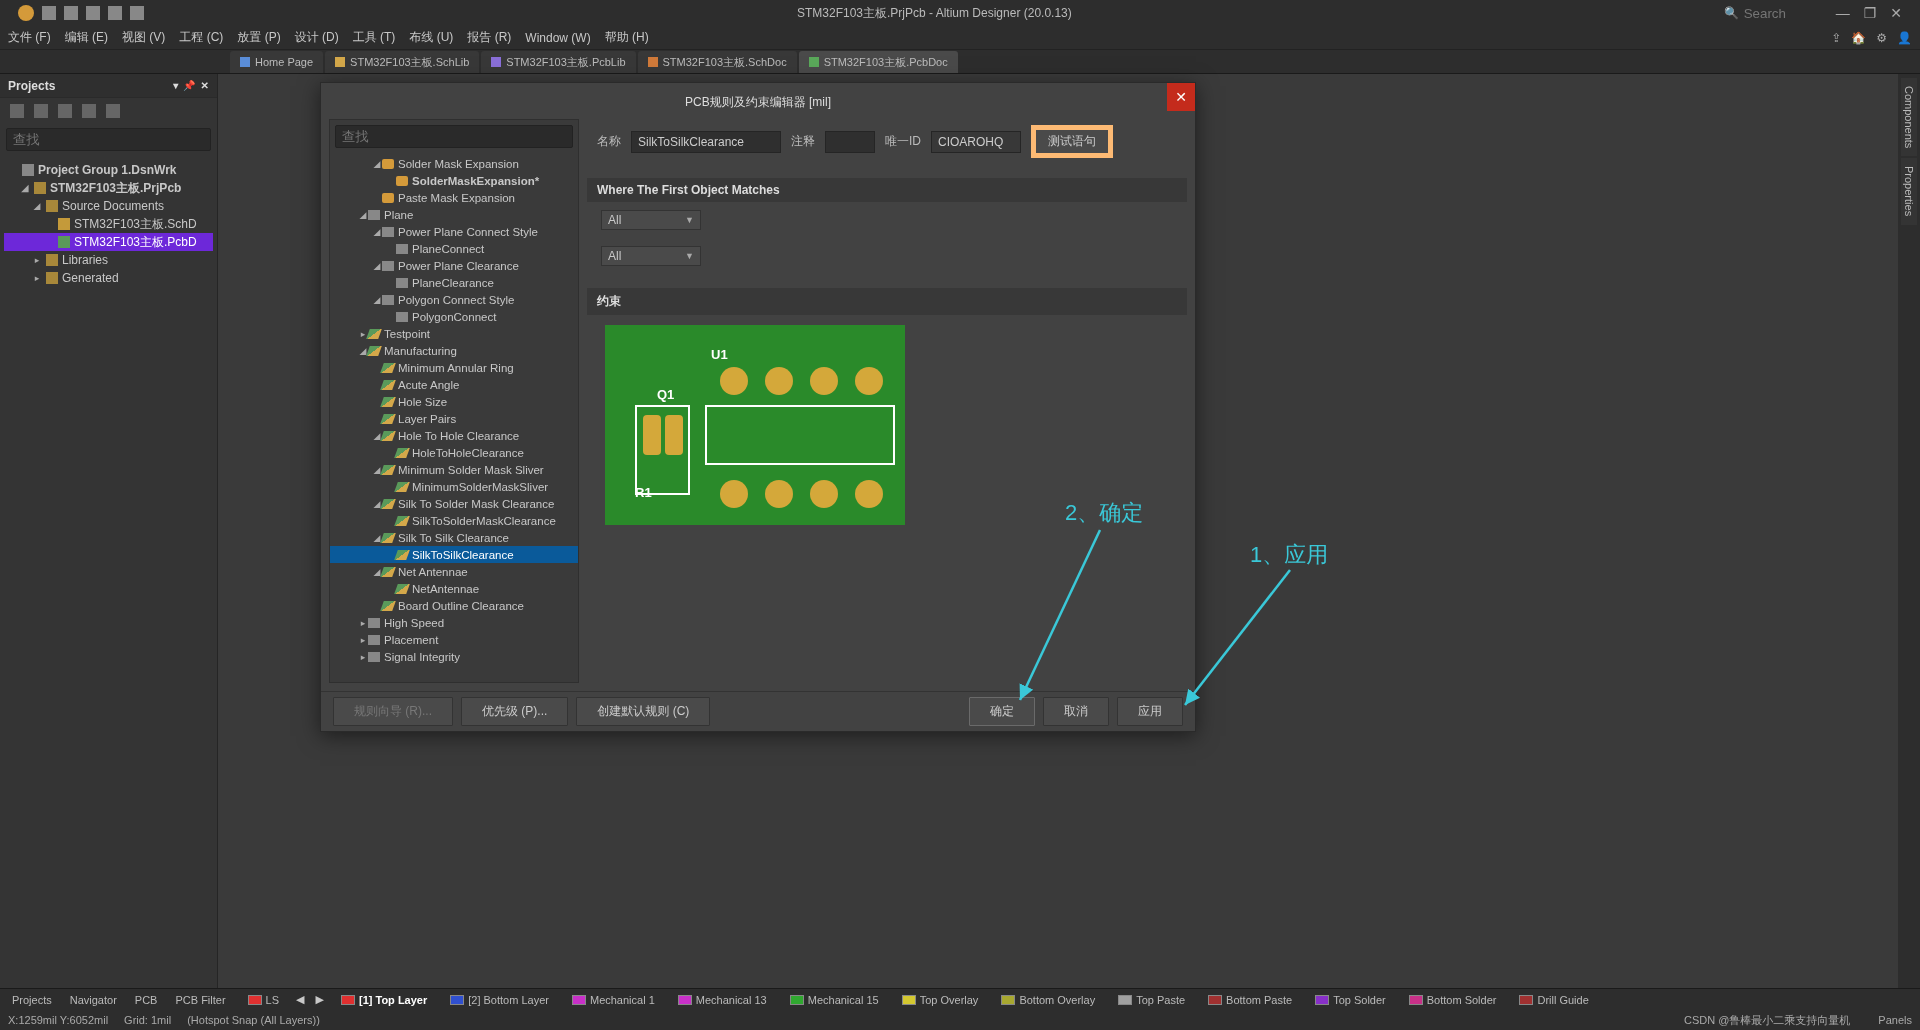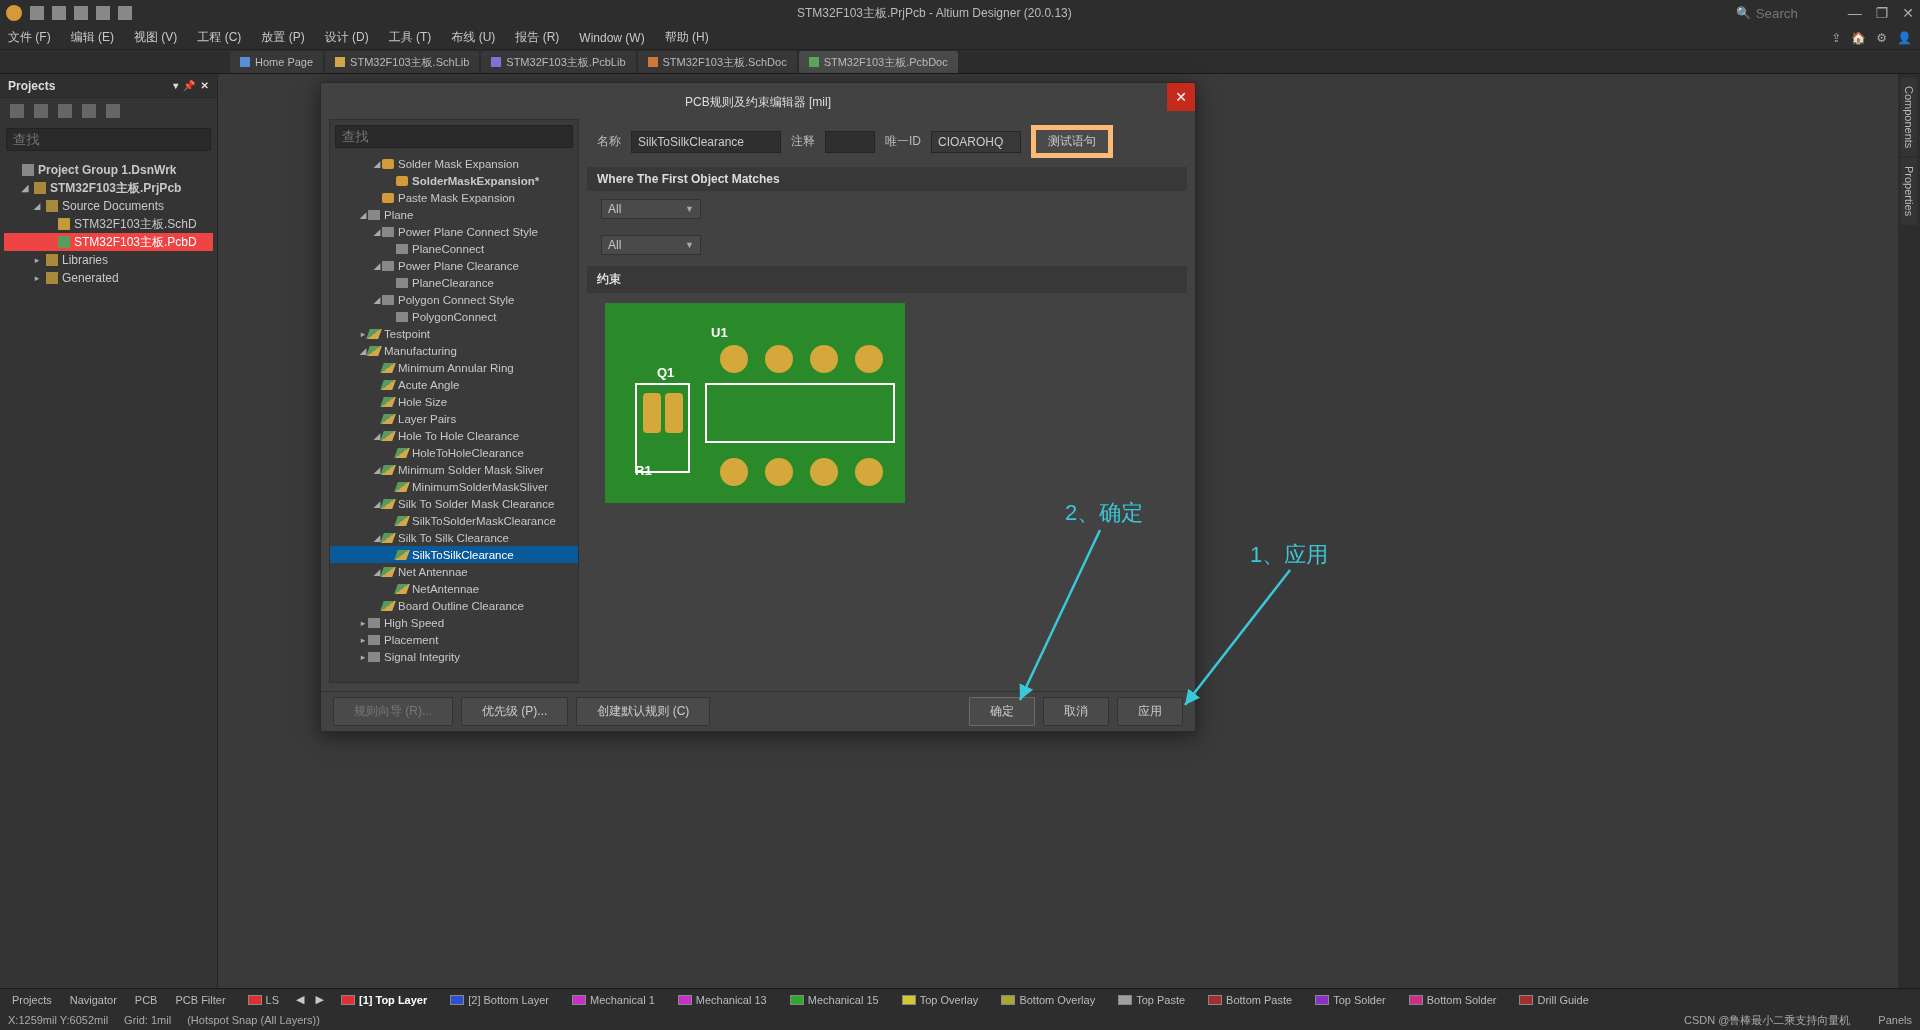--- a/index.html
+++ b/index.html
@@ -1,25 +1,25 @@
 <!DOCTYPE html>
 <html><head>
 <meta charset="utf-8">
 <style>
 * { box-sizing: border-box; margin: 0; padding: 0; font-family: "Segoe UI", Arial, sans-serif; }
 body { background: #3a3a3a; color: #c8c8c8; font-size: 12px; overflow: hidden; width: 1920px; height: 1030px; position: relative; }
-.titlebar { height: 26px; background: #2d2d2d; display: flex; align-items: center; padding: 0 6px; }
+.titlebar { height: 26px; background: #2d2d2d; display: flex; align-items: center; padding: 0 18px; }
 .titlebar .logo { width: 16px; height: 16px; background: #d49a3a; border-radius: 50%; margin-right: 8px; }
 .titlebar .tb-icons { display: flex; gap: 8px; }
 .titlebar .tb-icon { width: 14px; height: 14px; background: #888; }
 .titlebar .title { flex: 1; text-align: center; color: #bbb; }
 .titlebar .search { display: flex; align-items: center; gap: 4px; color: #888; margin-right: 12px; }
 .titlebar .search input { background: transparent; border: none; color: #aaa; width: 80px; outline: none; }
 .titlebar .win-controls { display: flex; gap: 14px; color: #aaa; font-size: 14px; }
-.menubar { height: 24px; background: #2d2d2d; display: flex; align-items: center; padding: 0 8px; gap: 20px; color: #c8c8c8; border-bottom: 1px solid #222; }
+.menubar { height: 24px; background: #2d2d2d; display: flex; align-items: center; padding: 0 8px; gap: 14px; color: #c8c8c8; border-bottom: 1px solid #222; }
 .menubar .right-icons { margin-left: auto; display: flex; gap: 10px; color: #aaa; }
 .tabs-row { height: 24px; background: #2d2d2d; display: flex; align-items: flex-end; padding-left: 230px; gap: 2px; border-bottom: 1px solid #1a1a1a; }
 .doc-tab { height: 22px; padding: 0 10px; display: flex; align-items: center; gap: 5px; background: #383838; color: #bbb; font-size: 11px; border-top-left-radius: 3px; border-top-right-radius: 3px; cursor: pointer; }
 .doc-tab.active { background: #4a4a4a; }
 .tab-ico { width: 10px; height: 10px; }
 .ico-home { background: #5a8dd8; }
 .ico-sch { background: #d4a84a; }
 .ico-pcblib { background: #8a6fd8; }
 .ico-schdoc { background: #d07a3a; }
 .ico-pcbdoc { background: #5aa85a; }
@@ -27,21 +27,21 @@
 .left-panel { width: 218px; background: #343434; border-right: 1px solid #252525; display: flex; flex-direction: column; }
 .panel-hdr { height: 24px; display: flex; align-items: center; padding: 0 8px; font-weight: bold; color: #ddd; border-bottom: 1px solid #2a2a2a; background: #2f2f2f;}
 .panel-hdr .spacer { flex:1; }
 .panel-hdr .ctrl { font-size: 10px; margin-left: 5px; cursor:pointer; }
 .panel-toolbar { height: 26px; display:flex; align-items:center; gap:10px; padding:0 10px;}
 .panel-toolbar .tico { width:14px; height:14px; background:#666; }
 .panel-search { padding: 4px 6px; }
 .panel-search input { width: 100%; background: #2a2a2a; border: 1px solid #222; color: #aaa; padding: 3px 6px; border-radius: 2px; outline:none;}
 .proj-tree { flex:1; padding: 6px 4px; font-size: 12px; overflow:hidden;}
 .tree-row { display:flex; align-items:center; height:18px; padding-left: 4px; white-space:nowrap; cursor:pointer;}
-.tree-row.sel { background:#ef4444; color:#fff; }
+.tree-row.sel { background:#6d28d9; color:#fff; }
 .tree-row.bold { font-weight:bold; }
 .tree-ind { display:inline-block; }
 .tree-arrow { width:10px; text-align:center; color:#aaa; font-size:9px; }
 .tree-ico { width:12px; height:12px; margin:0 4px; background:#7a9a5a; }
 .tree-ico.grp { background:#888;}
 .tree-ico.fld { background:#a8883a;}
 .tree-ico.sch { background:#c49a3a;}
 .tree-ico.pcb { background:#5a9a5a;}
 .canvas { flex:1; background:#3a3a3a; position:relative; }
 .right-strip { position:absolute; right:0; top:74px; bottom:42px; width:22px; background:#2d2d2d; display:flex; flex-direction:column; align-items:center; padding-top:4px; }
@@ -60,21 +60,21 @@
 .rt-sub { background:#d49a3a; border-radius:2px;}
 .rt-gray { background:#888;}
 .details-col { flex:1; display:flex; flex-direction:column; gap:0;}
 .props-row { display:flex; align-items:center; gap:10px; padding:6px 10px;}
 .props-row label { color:#bbb; font-size:12px;}
 .props-row input { background:#2f2f2f; border:1px solid #252525; color:#ccc; padding:3px 6px; font-size:12px;}
 .props-row .name-in { width:150px;}
 .props-row .cmt-in { width:50px;}
 .props-row .uid-in { width:90px; background:#383838;}
 .btn-sm { background:#4a4a4a; border:5px solid #fdba74; color:#ccc; padding:3px 12px; cursor:pointer; font-size:12px;}
-.section-hdr { background:#383838; padding:5px 10px; color:#ddd; font-weight:bold; font-size:12px; margin-top:3px;}
+.section-hdr { background:#383838; padding:5px 10px; color:#ddd; font-weight:bold; font-size:12px; margin-top:14px;}
 .section-body { padding:8px 14px;}
 .combo { display:inline-flex; align-items:center; background:#4a4a4a; border:1px solid #333; height:20px; min-width:100px; padding:0 6px; cursor:pointer; justify-content:space-between;}
 .combo .arr { font-size:9px; color:#aaa; margin-left:20px;}
 .constraint-area { padding:10px 14px;}
 .constraint-label { display:flex; gap:40px; color:#ccc; font-size:12px; margin-bottom:8px;}
 .constraint-label .val { color:#6ab0e0;}
 .pcb-preview { width:300px; height:200px; background:#2a8a2a; position:relative; margin-left:4px;}
 .pcb-preview .pad { position:absolute; background:#d4a83a; border-radius:50%;}
 .pcb-preview .pad-sq { border-radius:4px;}
 .pcb-preview .txt { position:absolute; color:#fff; font-size:13px; font-weight:bold;}

